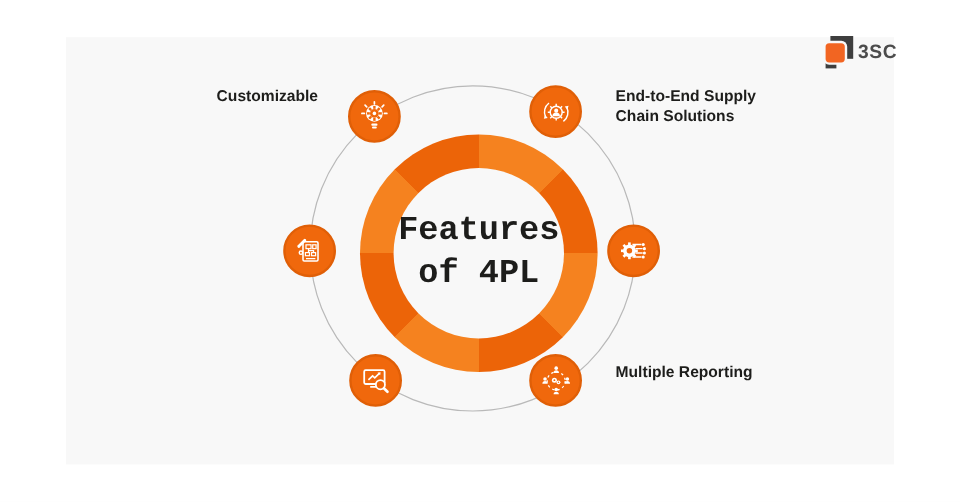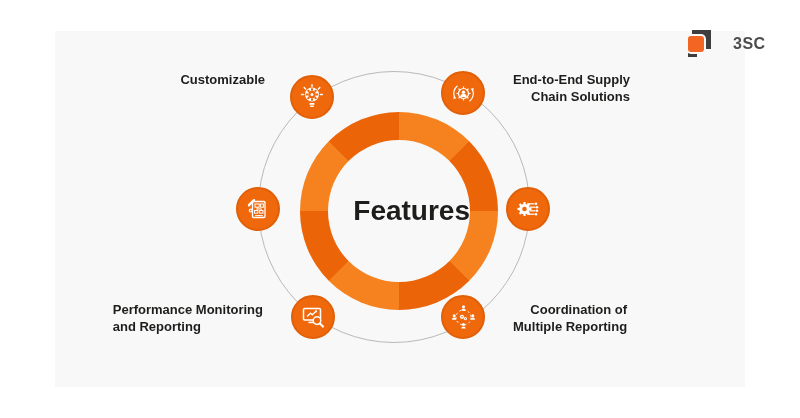--- a/index.html
+++ b/index.html
@@ -10,48 +10,48 @@
   
   .connector{position:absolute;left:258px;top:71px;width:270px;height:270px;border-radius:50%;
              border:1px solid #b9b9b9;z-index:1;}
 
   
   .ring{position:absolute;left:300px;top:112px;width:198px;height:198px;border-radius:50%;z-index:2;
         background:conic-gradient(#f5821f 0deg 45deg,#ec6408 45deg 90deg,#f5821f 90deg 135deg,
                    #ec6408 135deg 180deg,#f5821f 180deg 225deg,#ec6408 225deg 270deg,
                    #f5821f 270deg 315deg,#ec6408 315deg 360deg);}
   .ring-inner{position:absolute;left:328px;top:140px;width:142px;height:142px;border-radius:50%;
-              background:#f8f8f8;z-index:3;display:flex;align-items:center;justify-content:flex-end;}
+              background:#f8f8f8;z-index:3;display:flex;align-items:center;justify-content:center;font-family:Liberation Mono, monospace;}
   .center-title{font-size:28px;line-height:36px;font-weight:bold;color:#1d1d1b;text-align:center;}
 
   
   .icon-circle{position:absolute;width:44px;height:44px;border-radius:50%;background:#f0680c;
                border:2px solid #e05f07;box-sizing:border-box;z-index:4;
                display:flex;align-items:center;justify-content:center;}
   .icon-circle svg{display:block;}
   #icon-customizable{left:290px;top:75px;}
   #icon-endtoend{left:441px;top:71px;}
   #icon-strategic{left:236px;top:187px;}
   #icon-technology{left:506px;top:187px;}
   #icon-performance{left:291px;top:295px;}
   #icon-coordination{left:441px;top:295px;}
 
   
   .feature-label{position:absolute;font-size:13px;line-height:17px;font-weight:bold;
-                 color:#1d1d1b;z-index:4;white-space:nowrap;text-align:right;}
+                 color:#1d1d1b;z-index:4;white-space:nowrap;}
   .align-right{text-align:left;}
   #label-customizable{top:71px;right:535px;}
   #label-endtoend{top:71px;left:513px;}
   #label-strategic{top:186px;right:567px;}
   #label-technology{top:186px;left:565px;}
   #label-performance{top:301px;right:537px;}
   #label-coordination{top:301px;left:513px;}
 
   
-  .logo{position:absolute;left:688px;top:30px;display:flex;align-items:center;gap:20px;z-index:5;}
+  .logo{position:absolute;left:688px;top:30px;display:flex;align-items:center;gap:2px;z-index:5;}
   .logo-mark{position:relative;width:25px;height:27px;}
   .logo-mark .sq-big{position:absolute;left:4px;top:0;width:19px;height:19px;background:#3e3e3e;}
   .logo-mark .sq-small{position:absolute;left:0;top:18px;width:9px;height:9px;background:#3e3e3e;}
   .logo-mark .sq-orange{position:absolute;left:0;top:6px;width:16px;height:16px;background:#f26522;
                         border-radius:3px;box-shadow:0 0 0 2px #f8f8f8;}
   .logo-text{font-size:16px;font-weight:bold;color:#4c4c4c;letter-spacing:0.5px;}
 </style>
 </head>
 <body>
 
@@ -66,20 +66,21 @@
     </div>
     <span class="logo-text">3SC</span>
   </div>
 
   <div class="connector"></div>
 
   <div class="ring"></div>
   <div class="ring-inner">
     <div class="center-title">
       <div>Features</div>
+      <div>of 4PL</div>
     </div>
   </div>
 
   <div class="icon-circle" id="icon-customizable">
     <svg width="26" height="26" viewBox="0 0 26 26">
       <g stroke="#fff" stroke-width="1.4" stroke-linecap="round">
         <line x1="13" y1="0.8" x2="13" y2="2.6"></line>
         <line x1="5.2" y1="3.6" x2="6.6" y2="5"></line>
         <line x1="20.8" y1="3.6" x2="19.4" y2="5"></line>
         <line x1="2.6" y1="10.5" x2="4.6" y2="10.5"></line>
@@ -180,24 +181,20 @@
   <div class="icon-circle" id="icon-performance">
     <svg width="26" height="26" viewBox="0 0 26 26">
       <rect x="3.5" y="4.5" width="17" height="11.5" rx="1.2" fill="none" stroke="#fff" stroke-width="1.5"></rect>
       <path d="M7 12.5 L10.5 9.2 L12.3 10.8 L16.3 7" fill="none" stroke="#fff" stroke-width="1.4"></path>
       <polygon points="17.2,6.2 14.6,6.7 16.8,8.8" fill="#fff"></polygon>
       <line x1="8.5" y1="18.4" x2="15.5" y2="18.4" stroke="#fff" stroke-width="1.6"></line>
       <circle cx="17" cy="16.6" r="3.8" fill="#f0680c" stroke="#fff" stroke-width="1.5"></circle>
       <line x1="19.9" y1="19.5" x2="22.9" y2="22.5" stroke="#fff" stroke-width="2.2" stroke-linecap="round"></line>
     </svg>
   </div>
-  <div class="feature-label align-right" id="label-performance">
-    <div>Performance Monitoring</div>
-    <div>and Reporting</div>
-  </div>
 
   <div class="icon-circle" id="icon-coordination">
     <svg width="27" height="27" viewBox="0 0 27 27">
       <circle cx="13.5" cy="13.5" r="7.5" fill="none" stroke="#fff" stroke-width="1" stroke-dasharray="2 2.4"></circle>
       <g fill="#fff">
         <g transform="translate(13.5,4.2)">
           <circle cx="0" cy="-1.4" r="1.5"></circle>
             <path d="M-2.2 2.6 a2.2 2.2 0 0 1 4.4 0 Z"></path>
         </g>
         <g transform="translate(4.2,13.2)">
@@ -213,16 +210,15 @@
             <path d="M-2.2 2.6 a2.2 2.2 0 0 1 4.4 0 Z"></path>
         </g>
       </g>
       <circle cx="12" cy="12.8" r="2.1" fill="#fff"></circle>
       <circle cx="12" cy="12.8" r="0.8" fill="#f0680c"></circle>
       <circle cx="15.4" cy="14.6" r="1.6" fill="#fff"></circle>
       <circle cx="15.4" cy="14.6" r="0.6" fill="#f0680c"></circle>
     </svg>
   </div>
   <div class="feature-label" id="label-coordination">
-    <div>Coordination of</div>
     <div>Multiple Reporting</div>
   </div>
 </div>
 
 </body></html>

